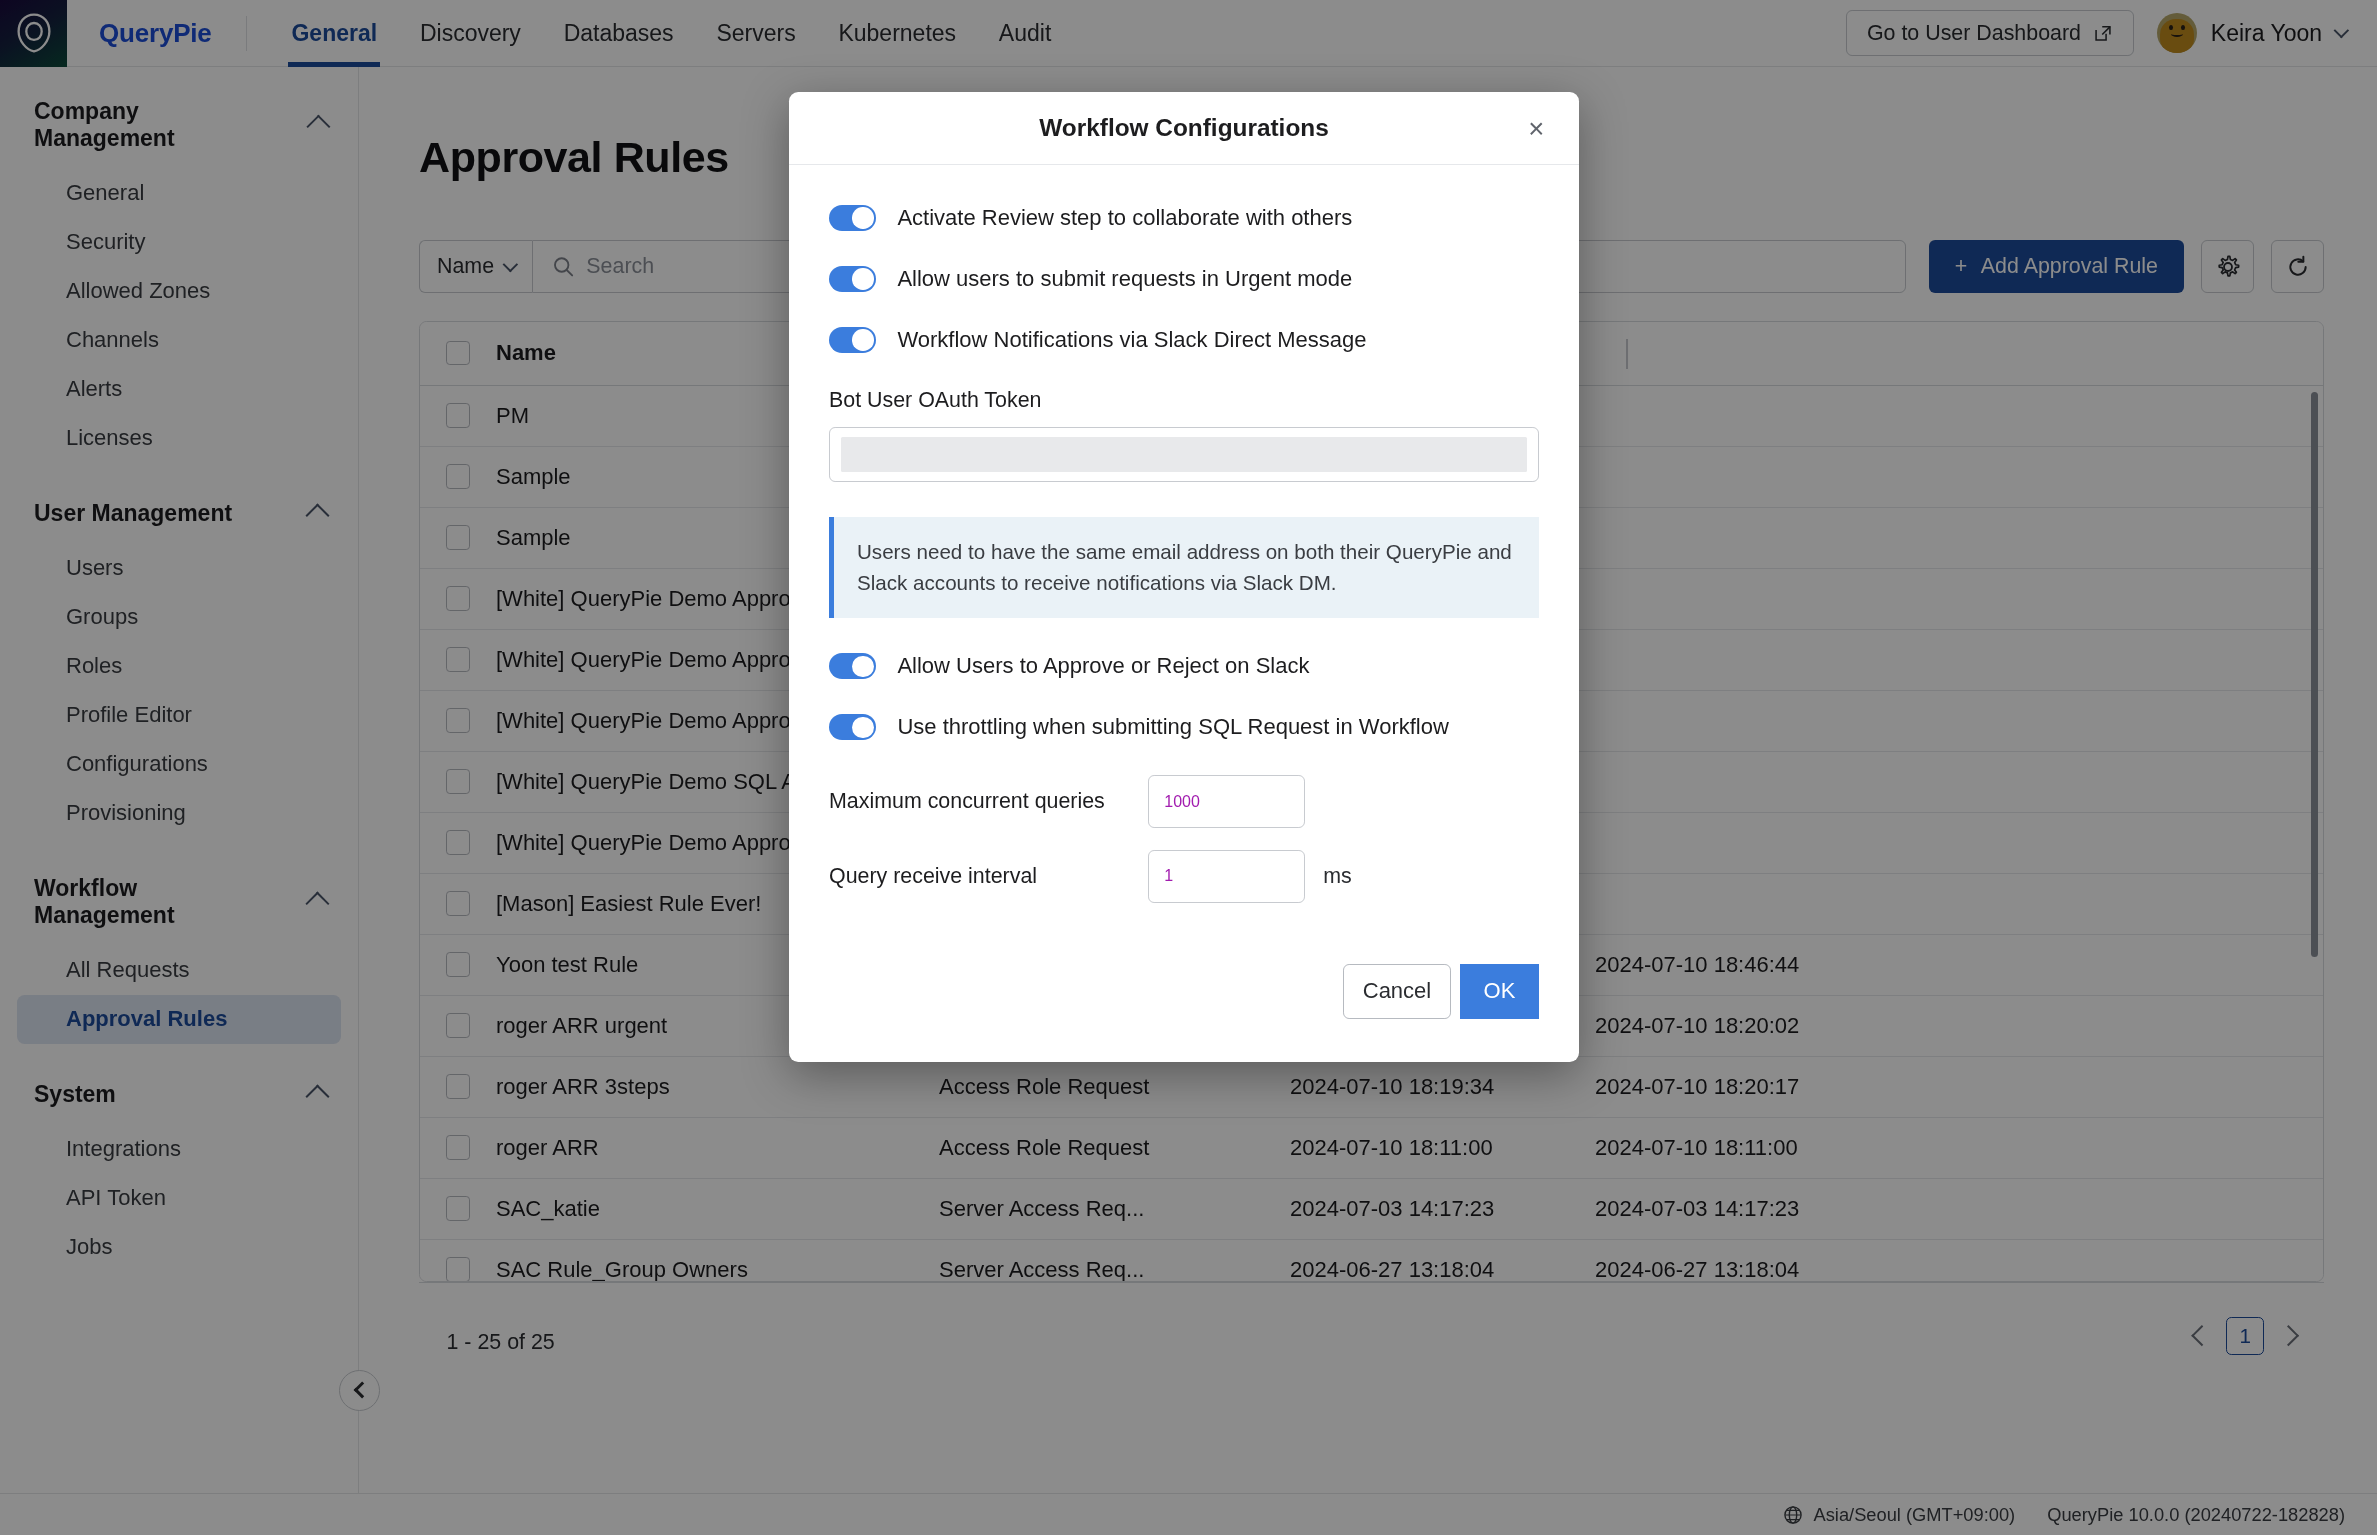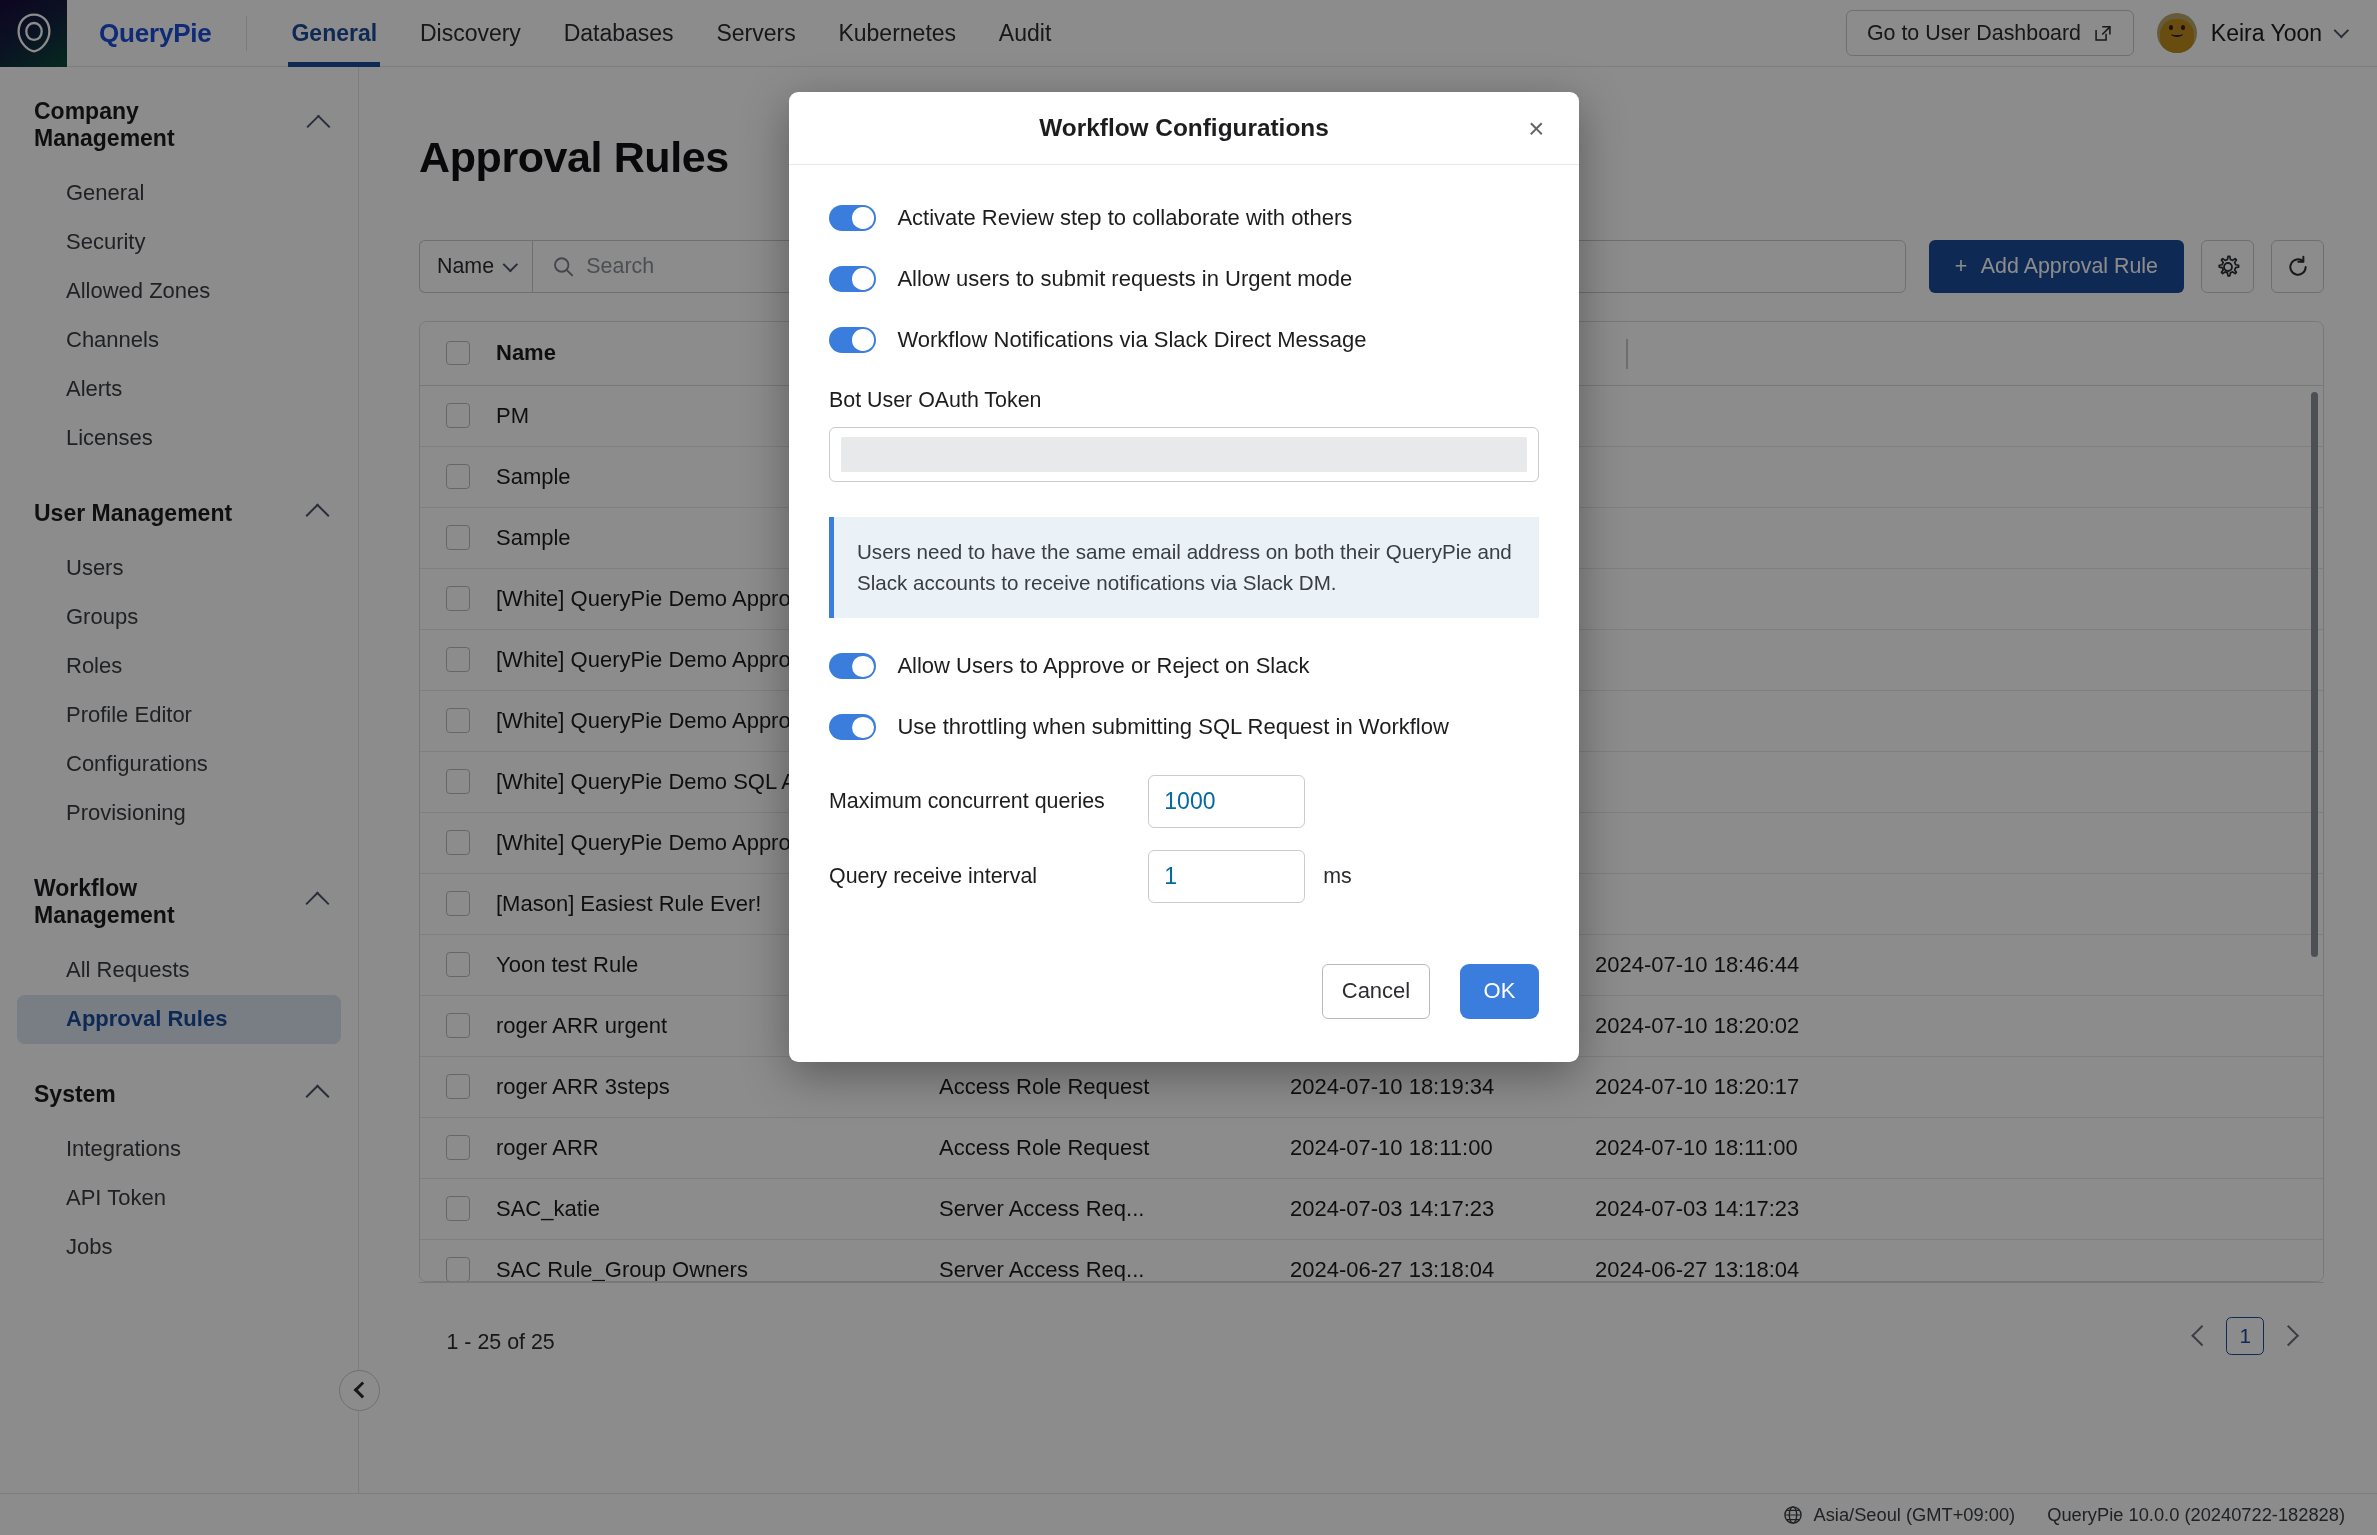--- a/index.html
+++ b/index.html
@@ -259,39 +259,38 @@
   .info-box {
     margin-top: 35px; margin-bottom: 35px;
     background: #eaf2f7; border-left: 5.3px solid #3b7ddd;
     padding: 20px 23px; font-size: 20.6px; line-height: 1.5; color: #3a3d42;
   }
 
   .num-row { display: flex; align-items: center; margin-bottom: 21.4px; }
   .num-label { font-size: 21.4px; color: #1d1d1f; width: 319px; }
   .num-input {
     width: 157px; height: 53px; border: 1.5px solid #c8cbd0; border-radius: 6.1px;
-    font-size: 23px; color: #0369a1; padding: 0 15.3px; outline: none;
+    font-size: 16px; color: #a21caf; padding: 0 15.3px; outline: none;
     background: #fff; font-family: "Liberation Sans", sans-serif;
   }
   .num-unit { font-size: 21.4px; color: #2b2d31; margin-left: 18.3px; }
 
   .modal-foot {
     display: flex; justify-content: flex-end; align-items: center; gap: 9px;
     padding: 18.3px 40px 43px 40px;
   }
   .btn-cancel {
     height: 55px; min-width: 108px; border: 1.5px solid #b6bac0; border-radius: 6.1px;
     background: #fff; font-size: 22px; color: #2b2d31; cursor: pointer;
     font-family: "Liberation Sans", sans-serif;
   }
   .btn-ok {
-    height: 55px; min-width: 79px; border: none; border-radius: 9px;
+    height: 55px; min-width: 79px; border: none; border-radius: 0;
     background: #3b7ddd; color: #fff; font-size: 22px; cursor: pointer;
     font-family: "Liberation Sans", sans-serif;
-    margin-left: 21px;
   }
 </style>
 </head>
 <body>
 
 <div id="app">
 
   <div class="topbar">
     <div class="logo-box">
       <svg class="logo-mark" viewBox="0 0 44 52">

